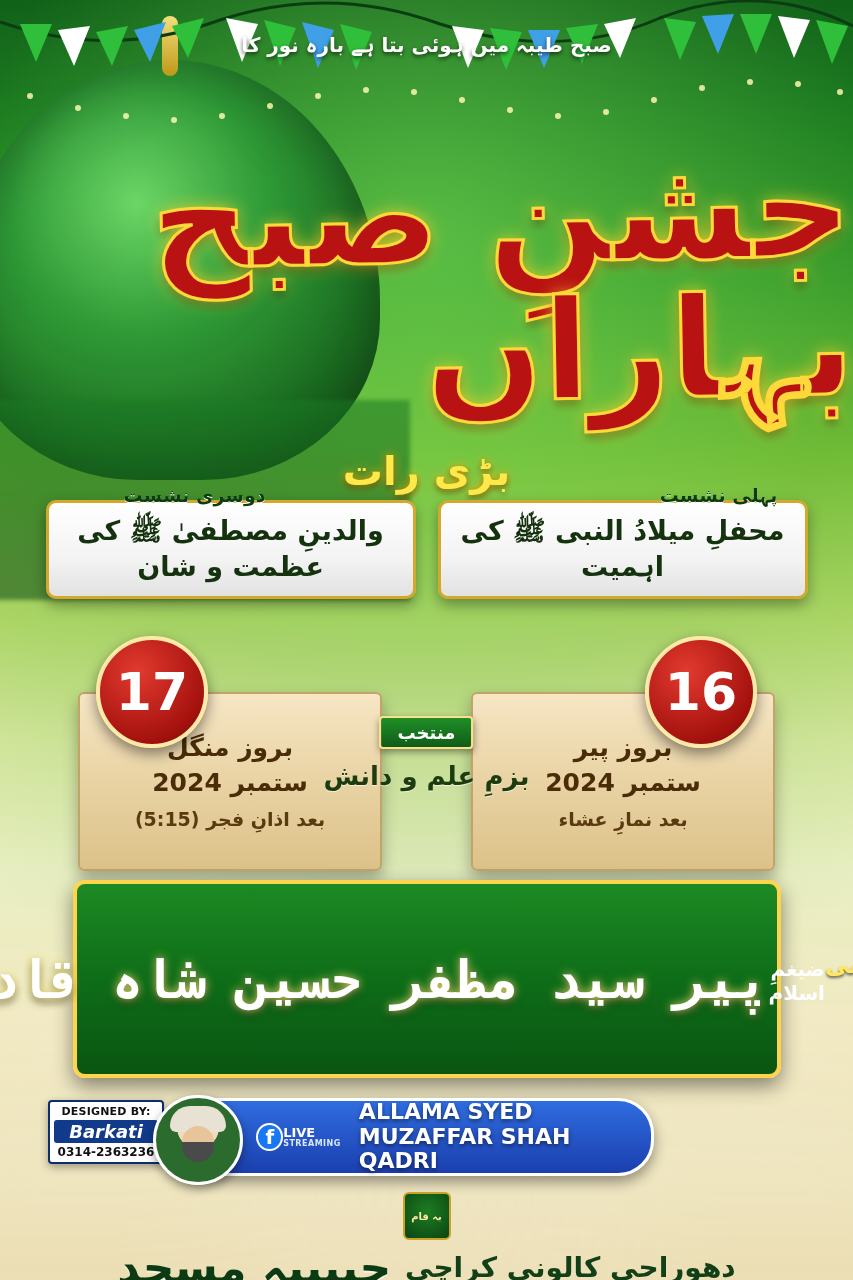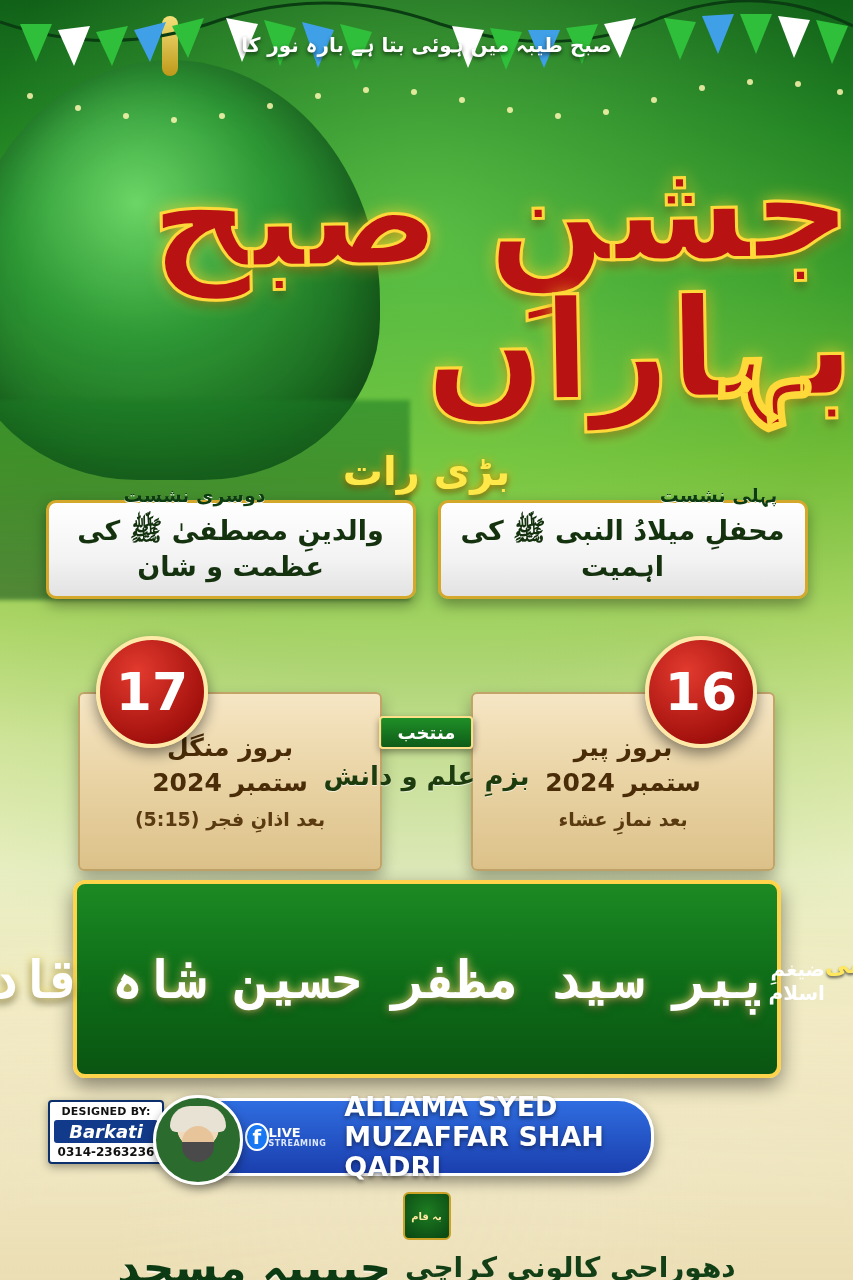--- a/index.html
+++ b/index.html
@@ -181,21 +181,21 @@
   }
   .fb{
     width:28px;height:28px;border-radius:50%;background:#1877f2;color:#fff;
     display:flex;align-items:center;justify-content:center;font-weight:bold;font-size:20px;
     margin-left:6px;border:2px solid #fff;box-sizing:border-box;
   }
   .live-meta{display:flex;flex-direction:column;line-height:1.05;margin-right:18px;}
   .live-word{font-size:13px;font-weight:bold;color:#fff;}
   .live-sub{font-size:8px;font-weight:bold;color:#dce7ff;letter-spacing:.5px;}
   .live-name{
-    color:#fff;font-size:27px;font-weight:bold;line-height:1.12;margin-left:auto;padding-right:10px;
+    color:#fff;font-size:22px;font-weight:bold;line-height:1.12;margin-left:auto;padding-right:10px;
     text-shadow:0 2px 4px rgba(0,0,0,.5);
   }
   .avatar{
     position:absolute;left:-18px;top:-6px;width:84px;height:84px;border-radius:50%;
     background:radial-gradient(circle at 50% 35%, #f0d9bd 0 30%, #2b6b2e 31% 100%);
     border:3px solid #ffffff;box-shadow:0 4px 10px rgba(0,0,0,.4);
     overflow:hidden;
   }
   .avatar .turban{position:absolute;left:14px;top:8px;width:56px;height:26px;border-radius:26px 26px 8px 8px;background:#e8e2d4;}
   .avatar .face{position:absolute;left:26px;top:28px;width:32px;height:32px;border-radius:50%;background:#e8c49a;}

